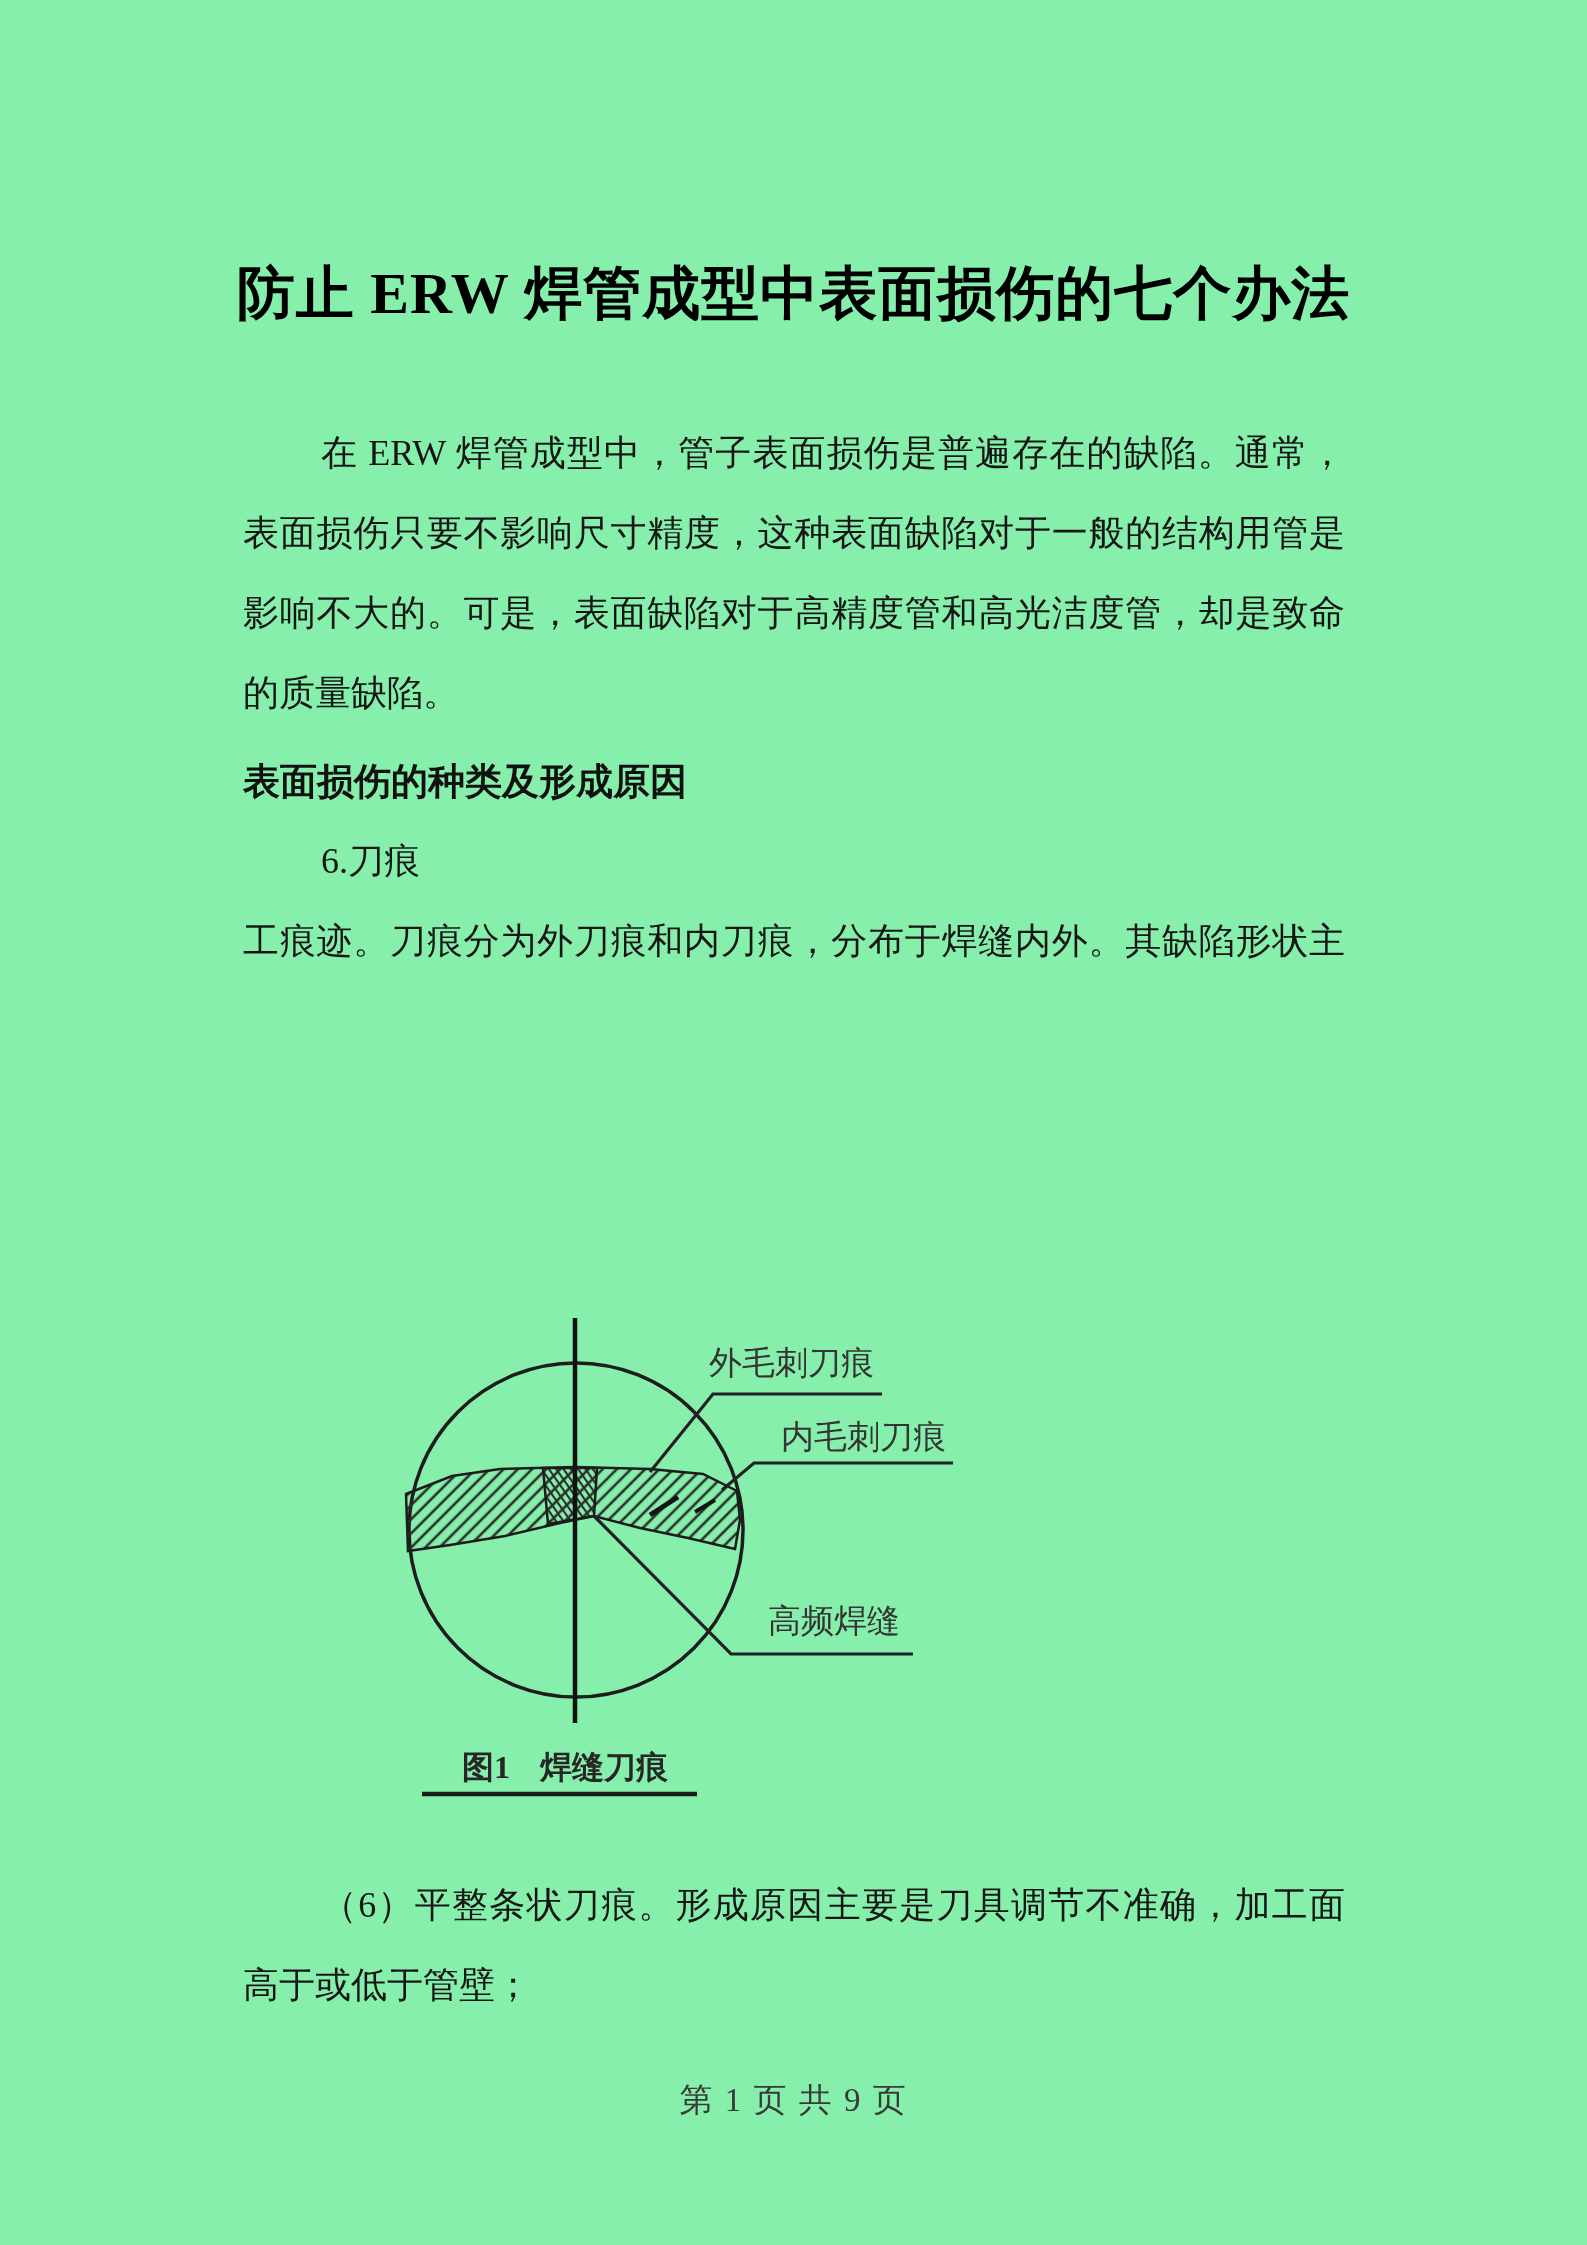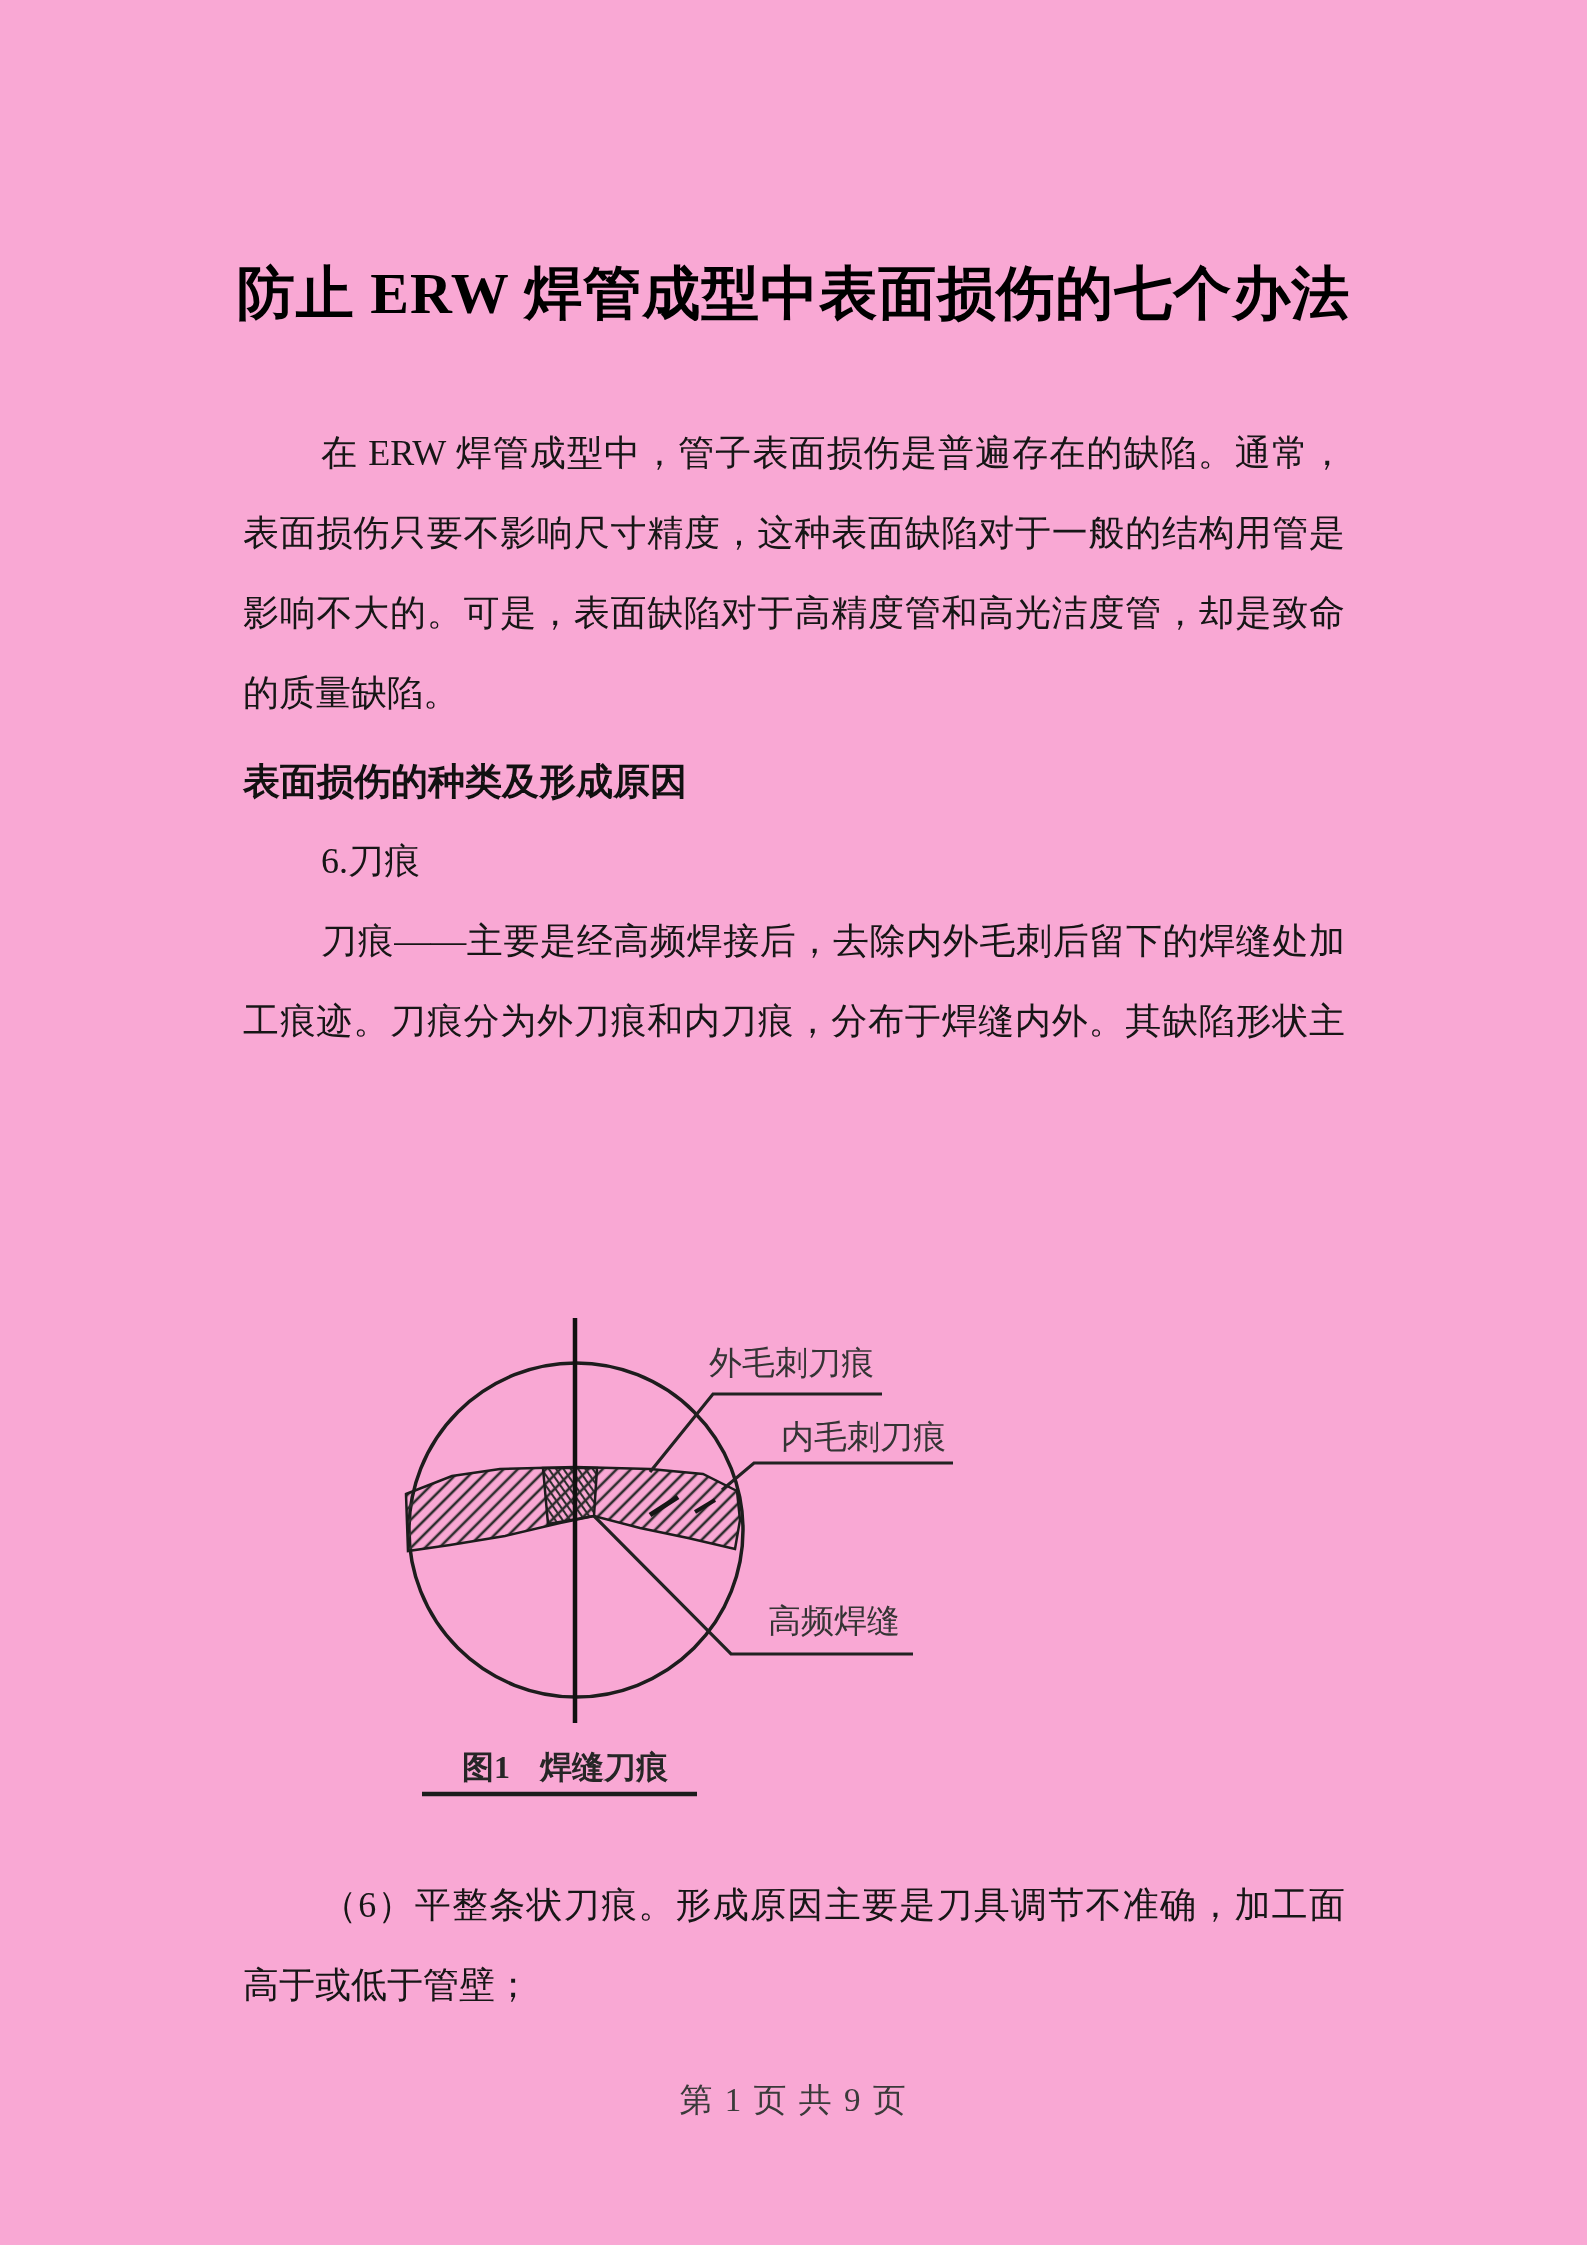--- a/index.html
+++ b/index.html
@@ -1,20 +1,20 @@
 <!DOCTYPE html>
 <html><head>
 <meta charset="utf-8">
 <style>
   html,body{margin:0;padding:0;background:#9a9a9a;}
   .page{
     position:relative;
     width:1587px;height:2245px;
     margin:0 auto;
-    background:#f9a8d4;
+    background:#86efac;
     overflow:hidden;
     font-family:"Liberation Serif","DejaVu Serif",serif;
     color:#161616;
   }
   .title{
     position:absolute;top:258px;left:0;width:100%;
     margin:0;text-align:center;
     font-size:58px;line-height:72px;font-weight:bold;color:#000;
     letter-spacing:1px;
   }
@@ -66,21 +66,20 @@
     <div class="line fill">表面损伤只要不影响尺寸精度，这种表面缺陷对于一般的结构用管是</div>
     <div class="line fill">影响不大的。可是，表面缺陷对于高精度管和高光洁度管，却是致命</div>
     <div class="line">的质量缺陷。</div>
   </div>
 
   <div class="block" style="top:821px">
     <div class="line indent">6.刀痕</div>
   </div>
 
   <div class="block" style="top:901px">
-    <div class="line fill indent">刀痕——主要是经高频焊接后，去除内外毛刺后留下的焊缝处加</div>
     <div class="line fill">工痕迹。刀痕分为外刀痕和内刀痕，分布于焊缝内外。其缺陷形状主</div>
   </div>
 
   <svg class="figure-svg" viewBox="0 1215 1587 660">
     <defs>
       <pattern id="hatchBand" width="10" height="10" patternUnits="userSpaceOnUse" patternTransform="rotate(45)">
         <line x1="5" y1="0" x2="5" y2="10" stroke="#2d2d2d" stroke-width="2.6"></line>
       </pattern>
       <pattern id="hatchSeam" width="6" height="6" patternUnits="userSpaceOnUse" patternTransform="rotate(-35)">
         <line x1="3" y1="0" x2="3" y2="6" stroke="#2d2d2d" stroke-width="2.1"></line>

